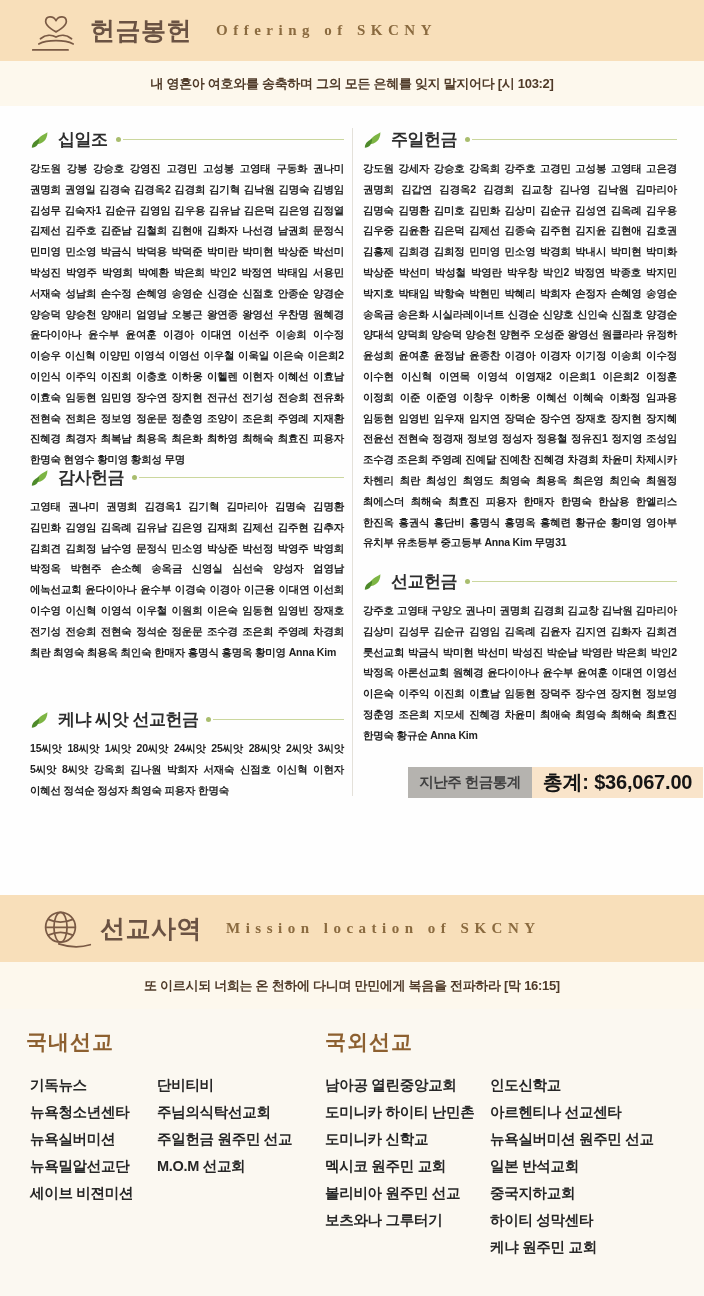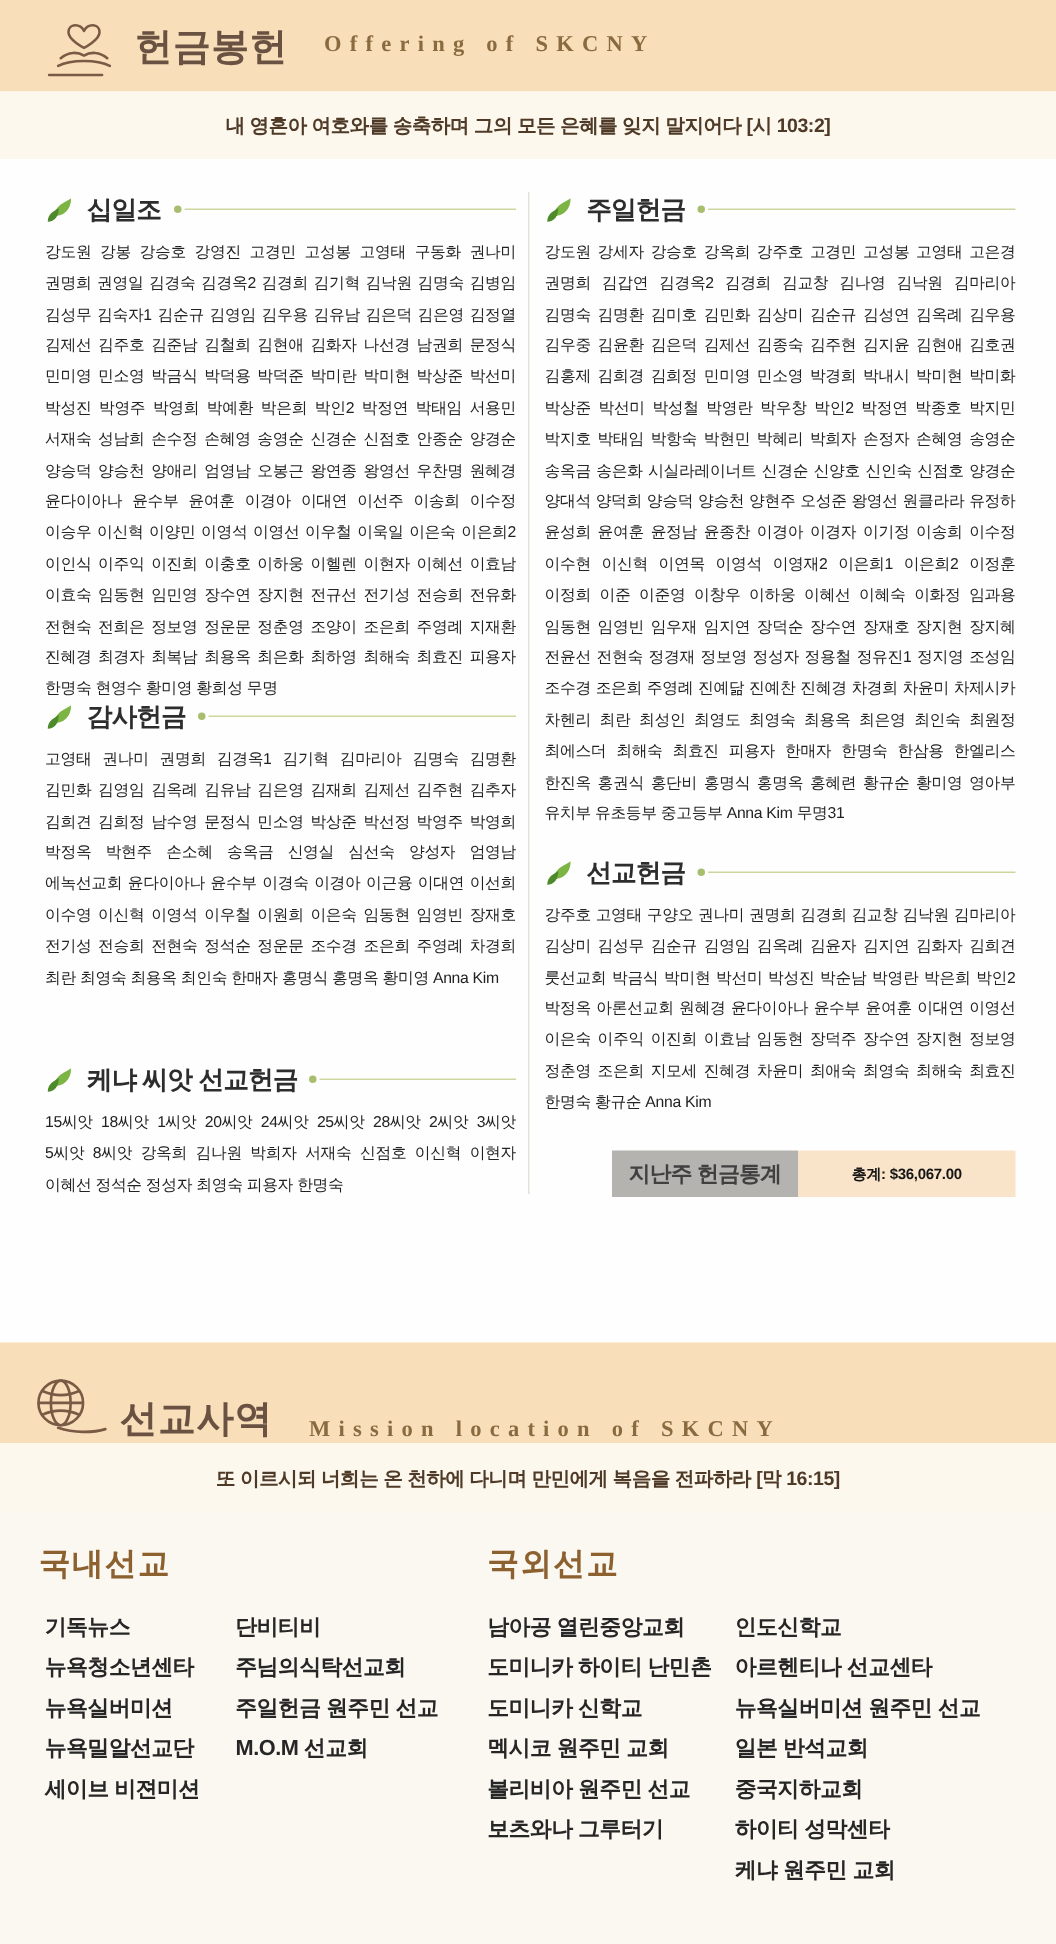--- a/index.html
+++ b/index.html
@@ -32,35 +32,35 @@
   .divider {
     position:absolute; left:352px; top:128px; height:668px; width:1px; background:#e4e1da;
   }
   .section { position:absolute; width:314px; }
   .sec-head { display:flex; align-items:center; margin-bottom:7px; }
   .leaf { width:22px; height:19px; flex:0 0 auto; margin-right:6px; }
   .sec-title { font-size:17px; font-weight:800; color:#2d2d2d; letter-spacing:-0.5px; white-space:nowrap; }
   .rule-dot { width:5px; height:5px; border-radius:50%; background:#a9bd6e; margin-left:8px; flex:0 0 auto; }
   .rule-line { flex:1 1 auto; height:1px; background:#cbd79e; margin-left:2px; }
   .names {
-    margin:0; font-size:10.5px; line-height:20.8px; font-weight:400; color:#222222;
+    margin:0; font-size:10.5px; line-height:20.8px; font-weight:700; color:#222222;
     text-align:justify; letter-spacing:-0.2px; word-break:keep-all;
   }
   
   .stats { position:absolute; left:408px; top:767px; display:flex; height:31px; }
   .stats-label {
     width:124px; background:#b5b3af; color:#404040; font-size:14.5px; font-weight:800;
     display:flex; align-items:center; justify-content:center; letter-spacing:-0.5px;
   }
   .stats-total {
-    width:145px; background:#f9e4ca; color:#151515; font-size:10px; font-weight:800;
+    width:171px; background:#f9e4ca; color:#151515; font-size:20px; font-weight:800;
     display:flex; align-items:center; justify-content:center; letter-spacing:-0.2px;
   }
   
-  .band-mission { top:895px; height:67px; padding-left:16px;align-items:flex-end; }
+  .band-mission { top:895px; height:67px; padding-left:36px; }
   .verse-band-mission { top:962px; height:47px; }
   .mission-bg { position:absolute; left:0; right:0; top:1009px; bottom:0; background:#fbf8f1; }
   .m-title { position:absolute; margin:0; font-size:21px; font-weight:800; color:#8d6030; letter-spacing:1px; }
   .m-col { position:absolute; }
   .m-item {
     font-size:14.5px; line-height:27px; font-weight:700; color:#262626;
     letter-spacing:-0.3px; white-space:nowrap;
   }
   .icon-stroke { stroke:#7a5a45; fill:none; stroke-width:2; stroke-linecap:round; stroke-linejoin:round; }
 </style>

